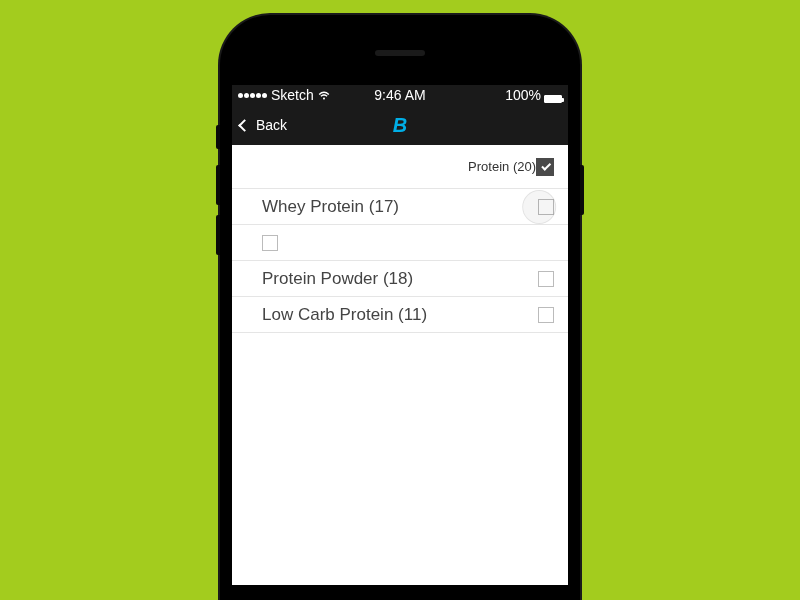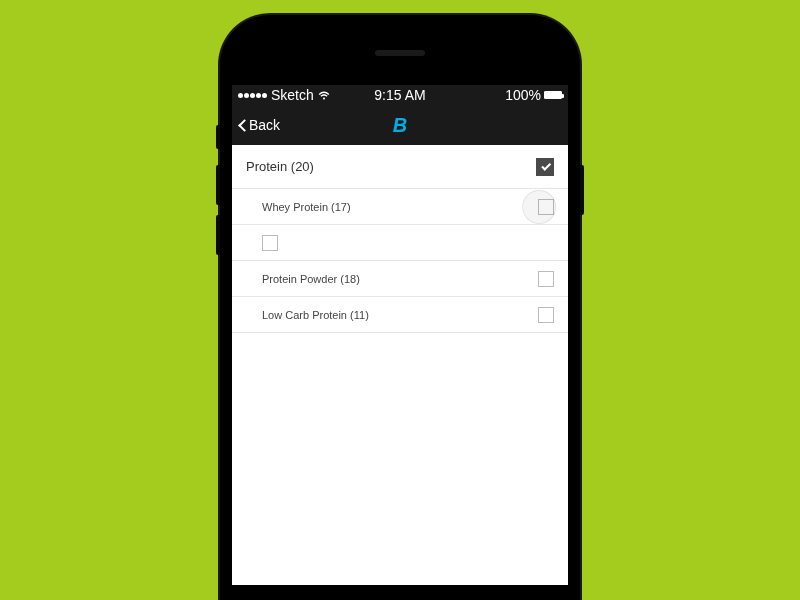--- a/index.html
+++ b/index.html
@@ -59,21 +59,21 @@
       align-items: center;
       justify-content: space-between;
       padding: 0 6px;
       font-size: 14px;
     }
     .status-left { display: flex; align-items: center; gap: 4px; }
     .signal-dots { display: flex; gap: 1px; }
     .signal-dot { width: 5px; height: 5px; border-radius: 50%; background: #fff; }
     .wifi-icon { display:inline-block; }
     .status-center { position: absolute; left: 50%; transform: translateX(-50%); font-weight: 500; }
-    .status-right { display: flex; align-items: center; gap: 3px; }
+    .status-right { display: flex; align-items: flex-end; gap: 3px; }
     .battery-icon {
       width: 18px; height: 8px; border: 1px solid #fff; border-radius: 1px; position: relative;
       background: #fff;
     }
     .battery-icon::after {
       content: ""; position: absolute; right: -3px; top: 2px; width: 2px; height: 4px; background: #fff; border-radius: 0 1px 1px 0;
     }
     .nav-bar {
       height: 40px;
       background: #1a1a1a;
@@ -81,21 +81,21 @@
       align-items: center;
       position: relative;
       padding: 0 8px;
     }
     .back-btn {
       display: flex;
       align-items: center;
       color: #fff;
       font-size: 14px;
       cursor: pointer;
-      gap: 0;
+      gap: 7px;
     }
     .chevron-left {
       display: inline-block;
       width: 9px; height: 9px;
       border-left: 2px solid #fff;
       border-bottom: 2px solid #fff;
       transform: rotate(45deg);
     }
     .logo {
       position: absolute;
@@ -110,22 +110,22 @@
     .content { background: #fff; }
     .row {
       display: flex;
       align-items: center;
       justify-content: space-between;
       border-bottom: 1px solid #e5e5e5;
       padding-right: 14px;
       font-size: 13px;
       color: #333;
     }
-    .row.parent { height: 44px; padding-left: 14px; font-size: 13px; }
-    .row.child { height: 36px; padding-left: 30px; font-size: 11px; color: #444; }
+    .row.parent { height: 44px; padding-left: 14px; font-size: 13px; justify-content: flex-end; }
+    .row.child { height: 36px; padding-left: 30px; font-size: 17px; color: #444; }
     .checkbox {
       width: 18px; height: 18px;
       border: 1px solid #bbb;
       background: #fff;
       display: flex; align-items: center; justify-content: center;
       flex-shrink: 0;
     }
     .checkbox.checked { background: #4a4a4a; border-color: #4a4a4a; }
     .checkbox.sm { width: 16px; height: 16px; }
     .checkmark {
@@ -166,21 +166,21 @@
             <span class="signal-dot"></span>
             <span class="signal-dot"></span>
         </span>
         <span>Sketch</span>
         <span class="wifi-icon">
           <svg width="12" height="9" viewBox="0 0 12 9">
               <path d="M6 8.5c.6 0 1-.5 1-1s-.4-1-1-1-1 .5-1 1 .4 1 1 1zm-2.6-2.7c.7-.7 1.6-1.1 2.6-1.1s1.9.4 2.6 1.1l1-1C8.6 3.8 7.4 3.2 6 3.2S3.4 3.8 2.4 4.8l1 1zM.7 3.1l1 1C3 2.8 4.4 2.1 6 2.1s3 .7 4.3 2l1-1C9.6 1.3 7.9.5 6 .5S2.4 1.3.7 3.1z" fill="#fff"></path>
             </svg>
         </span>
       </div>
-      <div class="status-center">9:15 AM</div>
+      <div class="status-center">9:46 AM</div>
       <div class="status-right">
         <span>100%</span>
         <span class="battery-icon"></span>
       </div>
     </div>
 
     <div class="nav-bar">
       <div class="back-btn">
         <span class="chevron-left"></span>
         <span>Back</span>

